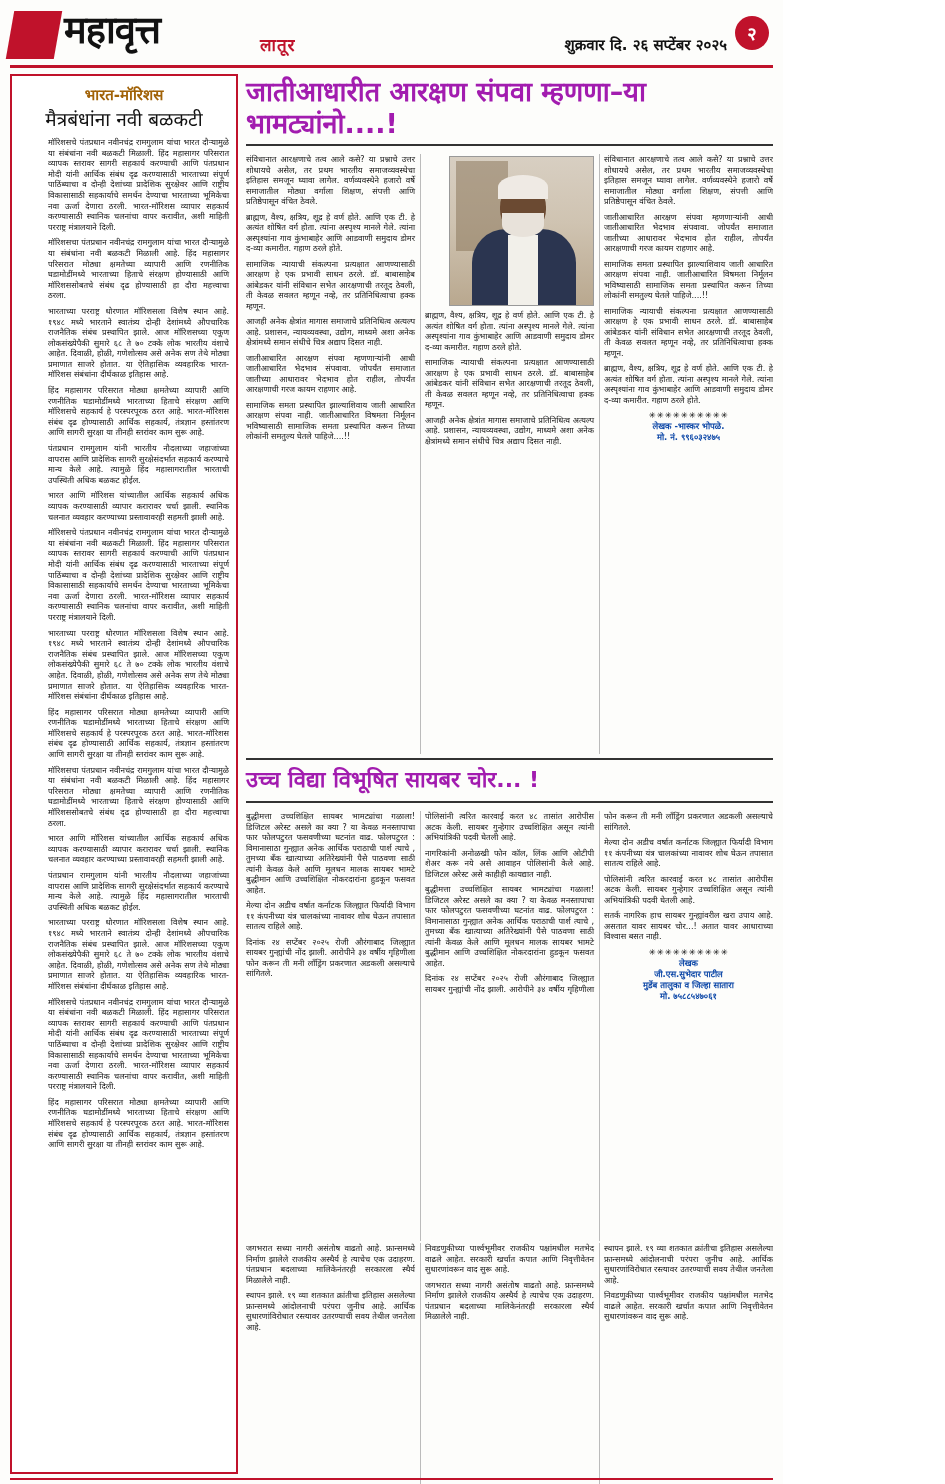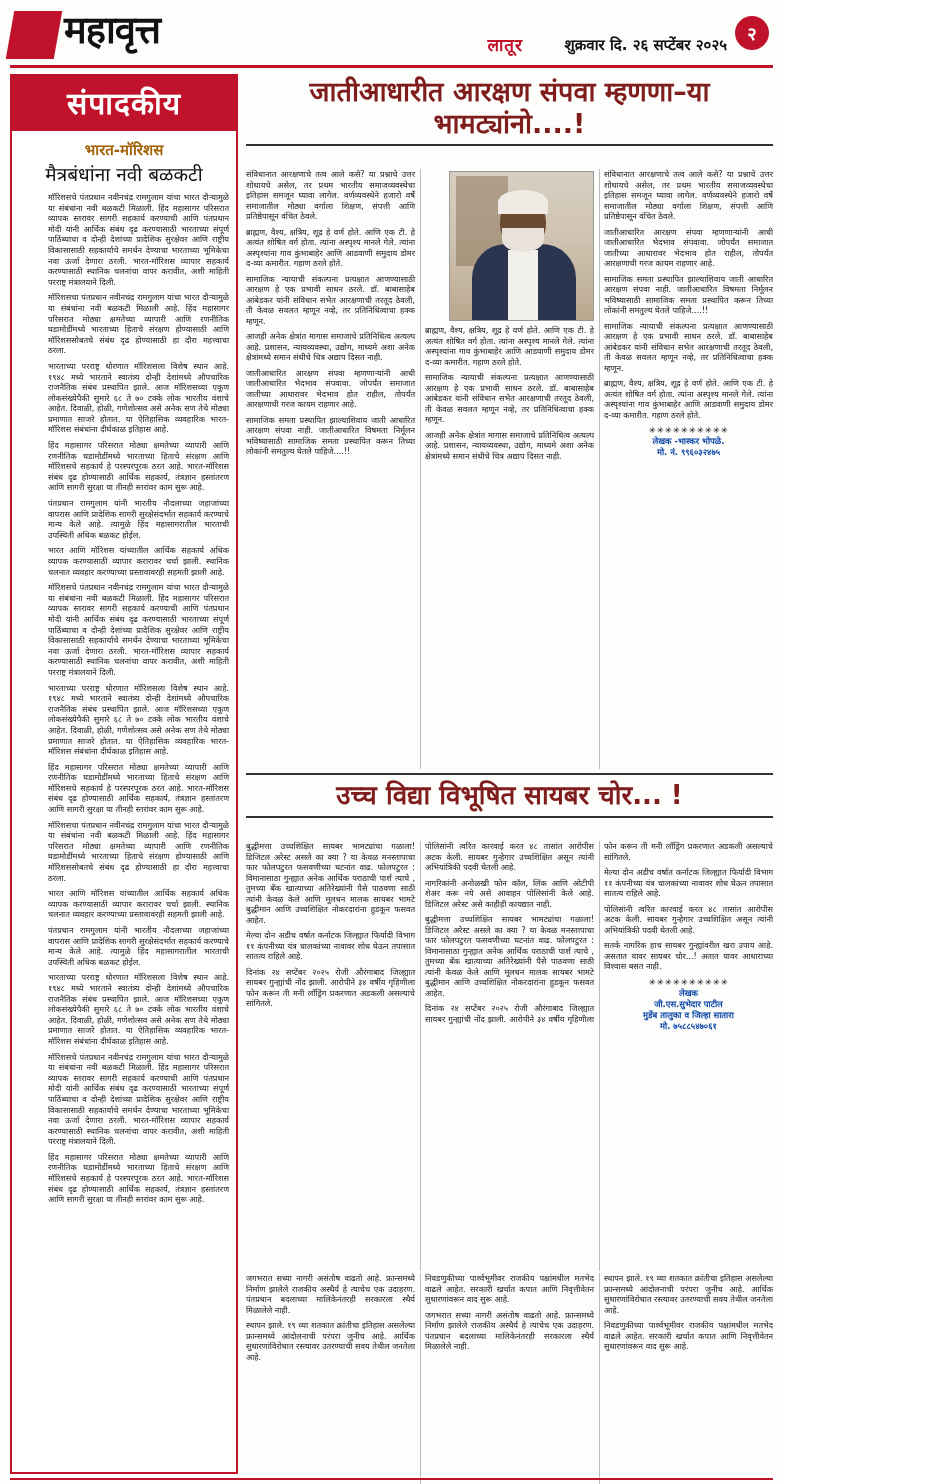--- a/index.html
+++ b/index.html
@@ -45,21 +45,21 @@
   }
   .mast-redblock {
     position: absolute;
     left: 0; top: 4px;
     width: 48px; height: 48px;
     background: #c0122b;
     transform: skewX(-10deg);
   }
   .mast-center {
     flex: 1;
-    text-align: right;
+    text-align: left;
     font-size: 17px;
     font-weight: bold;
     color: #c0122b;
     letter-spacing: 1px;
     padding-top: 18px;
   }
   .mast-date {
     width: 250px;
     text-align: right;
     font-size: 15px;
@@ -130,39 +130,38 @@
     text-align: justify;
     padding: 0 7px 8px 7px;
     color: #141414;
     hyphens: auto;
     margin-left: 29px;
   }
   .ed-body p { margin: 0 0 5px 0; }
 
   
   .headline {
-    text-align: center;
     font-size: 27px;
     font-weight: bold;
-    color: #7f1d1d;
+    color: #a21caf;
     padding: 2px 0 4px 0;
     border-bottom: 2px solid #333;
-    margin-bottom: 23px;
+    margin-bottom: 8px;
     line-height: 32px;
   }
   .headline.big {
     font-size: 33px;
     line-height: 40px;
     border-bottom: none;
     border-top: 2px solid #333;
     padding-top: 6px;
     margin-top: 2px;
   }
   .headline.mid {
-    font-size: 26px;
+    font-size: 22px;
     border-top: 2px solid #333;
     border-bottom: 2px solid #333;
     padding: 4px 0 5px 0;
     margin-top: 4px;
   }
 
   .cols3 {
     column-count: 3;
     column-gap: 10px;
     column-rule: 1px solid #bbb;
@@ -254,21 +253,20 @@
       <div class="mast-title">महावृत्त</div>
     </div>
     <div class="mast-center">लातूर</div>
     <div class="mast-date">शुक्रवार दि. २६ सप्टेंबर २०२५</div>
     <div class="page-num">२</div>
   </div>
 
   <div class="content">
 
     <div class="left-col">
-      <div class="ed-banner">संपादकीय</div>
       <div class="ed-sub">भारत-मॉरिशस</div>
       <div class="ed-head">मैत्रबंधांना नवी बळकटी</div>
       <div class="ed-body">
         <p>मॉरिशसचे पंतप्रधान नवीनचंद्र रामगुलाम यांचा भारत दौऱ्यामुळे या संबंधांना नवी बळकटी मिळाली. हिंद महासागर परिसरात व्यापक स्तरावर सागरी सहकार्य करण्याची आणि पंतप्रधान मोदी यांनी आर्थिक संबंध दृढ करण्यासाठी भारताच्या संपूर्ण पाठिंब्याचा व दोन्ही देशांच्या प्रादेशिक सुरक्षेवर आणि राष्ट्रीय विकासासाठी सहकार्याचे समर्थन देण्याचा भारताच्या भूमिकेचा नवा ऊर्जा देणारा ठरली. भारत-मॉरिशस व्यापार सहकार्य करण्यासाठी स्थानिक चलनांचा वापर करावीत, अशी माहिती परराष्ट्र मंत्रालयाने दिली.</p>
         <p>मॉरिशसचा पंतप्रधान नवीनचंद्र रामगुलाम यांचा भारत दौऱ्यामुळे या संबंधांना नवी बळकटी मिळाली आहे. हिंद महासागर परिसरात मोठ्या क्षमतेच्या व्यापारी आणि रणनीतिक घडामोडींमध्ये भारताच्या हिताचे संरक्षण होण्यासाठी आणि मॉरिशससोबतचे संबंध दृढ होण्यासाठी हा दौरा महत्त्वाचा ठरला.</p>
         <p>भारताच्या परराष्ट्र धोरणात मॉरिशसला विशेष स्थान आहे. १९४८ मध्ये भारताने स्वातंत्र्य दोन्ही देशांमध्ये औपचारिक राजनैतिक संबंध प्रस्थापित झाले. आज मॉरिशसच्या एकूण लोकसंख्येपैकी सुमारे ६८ ते ७० टक्के लोक भारतीय वंशाचे आहेत. दिवाळी, होळी, गणेशोत्सव असे अनेक सण तेथे मोठ्या प्रमाणात साजरे होतात. या ऐतिहासिक व्यवहारिक भारत-मॉरिशस संबंधांना दीर्घकाळ इतिहास आहे.</p>
         <p>हिंद महासागर परिसरात मोठ्या क्षमतेच्या व्यापारी आणि रणनीतिक घडामोडींमध्ये भारताच्या हिताचे संरक्षण आणि मॉरिशसचे सहकार्य हे परस्परपूरक ठरत आहे. भारत-मॉरिशस संबंध दृढ होण्यासाठी आर्थिक सहकार्य, तंत्रज्ञान हस्तांतरण आणि सागरी सुरक्षा या तीनही स्तरांवर काम सुरू आहे.</p>
         <p>पंतप्रधान रामगुलाम यांनी भारतीय नौदलाच्या जहाजांच्या वापरास आणि प्रादेशिक सागरी सुरक्षेसंदर्भात सहकार्य करण्याचे मान्य केले आहे. त्यामुळे हिंद महासागरातील भारताची उपस्थिती अधिक बळकट होईल.</p>
         <p>भारत आणि मॉरिशस यांच्यातील आर्थिक सहकार्य अधिक व्यापक करण्यासाठी व्यापार करारावर चर्चा झाली. स्थानिक चलनात व्यवहार करण्याच्या प्रस्तावावरही सहमती झाली आहे.</p>
         <p>मॉरिशसचे पंतप्रधान नवीनचंद्र रामगुलाम यांचा भारत दौऱ्यामुळे या संबंधांना नवी बळकटी मिळाली. हिंद महासागर परिसरात व्यापक स्तरावर सागरी सहकार्य करण्याची आणि पंतप्रधान मोदी यांनी आर्थिक संबंध दृढ करण्यासाठी भारताच्या संपूर्ण पाठिंब्याचा व दोन्ही देशांच्या प्रादेशिक सुरक्षेवर आणि राष्ट्रीय विकासासाठी सहकार्याचे समर्थन देण्याचा भारताच्या भूमिकेचा नवा ऊर्जा देणारा ठरली. भारत-मॉरिशस व्यापार सहकार्य करण्यासाठी स्थानिक चलनांचा वापर करावीत, अशी माहिती परराष्ट्र मंत्रालयाने दिली.</p>

